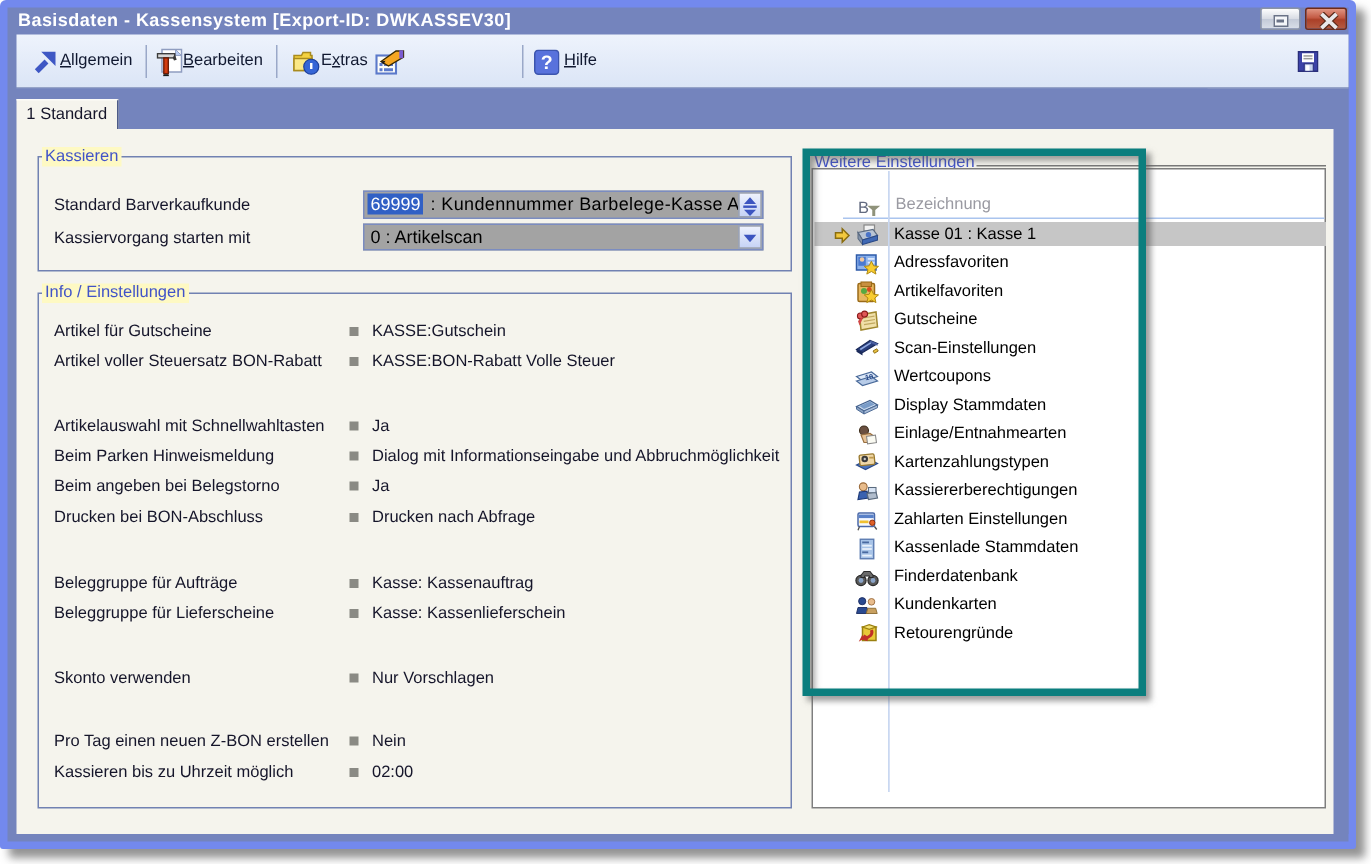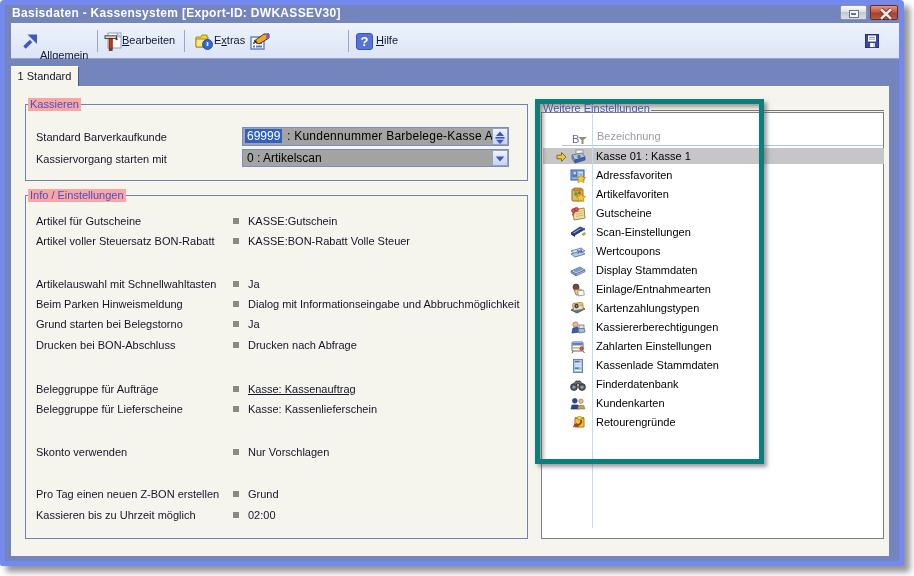--- a/index.html
+++ b/index.html
@@ -29,21 +29,21 @@
     background:linear-gradient(#eef3fc,#dbe5f6); border-bottom:1px solid #96a4c8; }
   .tb-item { position:absolute; top:0; height:35px; font-size:11px; color:#101830; }
   .tb-sep { position:absolute; top:7px; width:1px; height:22px; background:#9aa8c8; }
   .tabband { position:absolute; left:0; top:36px; width:794px; height:27px;
     background:#7484bd; }
   .tab { position:absolute; left:0px; top:7px; width:68px; height:20px;
     background:#f5f4ed; border-top:1px solid #fdfcf8; border-right:1px solid #4d5b88;
     font-size:11px; color:#15152a; text-align:center; line-height:19px; }
   .main { position:absolute; left:0; top:63px; width:878px; height:470px; background:#f5f4ed; }
   .group { position:absolute; border:1px solid #7181b2; }
-  .gcap { position:absolute; top:-7px; left:2px; background:#fca5a5; padding:0 2px;
+  .gcap { position:absolute; top:-7px; left:2px; background:#fef9c3; padding:0 2px;
     font-size:11px; color:#4153c8; line-height:13px; }
   .lbl { position:absolute; font-size:11px; color:#15152a; white-space:nowrap; }
   .val { position:absolute; font-size:11px; color:#15152a; white-space:nowrap; }
   .bullet { position:absolute; width:6px; height:6px; background:#8a8a84; }
   .field { position:absolute; background:#a3a3a3; border:1px solid #7b8cc0; }
   .ftext { position:absolute; font-size:12px; color:#000; line-height:17px; white-space:nowrap; }
   .fbtn { position:absolute; right:0; top:0; bottom:0; width:16px;
     background:linear-gradient(#eef2fd,#c6d3f5); border:1px solid #9aa2b4; }
   .sel { background:#3160c5; color:#fff; padding:0 2px; }
   .list { position:absolute; background:#ffffff; border:1px solid #7e7e7e; }
@@ -68,21 +68,21 @@
         <path d="M2 1.2 L12 10.8 M12 1.2 L2 10.8" stroke="#5a2a1a" stroke-width="4.2"></path>
         <path d="M2 1.2 L12 10.8 M12 1.2 L2 10.8" stroke="#e8e8ea" stroke-width="2.6"></path>
       </svg>
     </div>
  <div class="content">
   <div class="toolbar">
     <svg class="abs" style="left:11px; top:10px;" width="17" height="16" viewBox="0 0 17 16">
       <path d="M2.5 14.5 L9 8" stroke="#3e57c4" stroke-width="3.6" fill="none"></path>
       <path d="M5.5 1.5 L15 1.5 L15 11 Z" fill="#3e57c4"></path>
     </svg>
-    <div class="tb-item" style="left:29px; line-height:35px;margin-top:15px;"><span style="text-decoration:underline">A</span>llgemein</div>
+    <div class="tb-item" style="left:29px; line-height:35px;"><span style="text-decoration:underline">A</span>llgemein</div>
     <div class="tb-sep" style="left:86px;"></div>
     <svg class="abs" style="left:93px; top:9px;" width="19" height="19" viewBox="0 0 19 19">
       <rect x="4" y="1" width="13" height="15" fill="#ffffff" stroke="#8f9dc0" stroke-width="1"></rect>
       <path d="M13 1 L17 5 L13 5 Z" fill="#b9ccf2" stroke="#8f9dc0" stroke-width="0.6"></path>
       <rect x="1" y="3.8" width="11.5" height="2.8" fill="#d8d8d8" stroke="#3a3a3a" stroke-width="0.9"></rect>
       <path d="M12.5 4 L13.8 7.8 L12 8.3 L11.2 6.5" fill="#3a3a3a"></path>
       <rect x="5.2" y="6.6" width="3" height="10.5" fill="#d33c10" stroke="#6a1a04" stroke-width="0.9"></rect>
       <path d="M5.2 17.5 L8.2 17.5 L8.8 18.8 L4.6 18.8 Z" fill="#1a1a1a"></path>
     </svg>
     <div class="tb-item" style="left:111px; line-height:35px;"><span style="text-decoration:underline">B</span>earbeiten</div>
@@ -150,21 +150,21 @@
   </div>
 
   <div class="group" style="left:14px; top:172px; width:503px; height:344px;">
     <div class="gcap">Info / Einstellungen</div>
   </div>
 
   <div class="lbl" style="left:25px; top:192px;">Artikel für Gutscheine</div>
   <div class="lbl" style="left:25px; top:212px;">Artikel voller Steuersatz BON-Rabatt</div>
   <div class="lbl" style="left:25px; top:255px;">Artikelauswahl mit Schnellwahltasten</div>
   <div class="lbl" style="left:25px; top:275px;">Beim Parken Hinweismeldung</div>
-  <div class="lbl" style="left:25px; top:295px;">Grund starten bei Belegstorno</div>
+  <div class="lbl" style="left:25px; top:295px;">Beim angeben bei Belegstorno</div>
   <div class="lbl" style="left:25px; top:316px;">Drucken bei BON-Abschluss</div>
   <div class="lbl" style="left:25px; top:360px;">Beleggruppe für Aufträge</div>
   <div class="lbl" style="left:25px; top:380px;">Beleggruppe für Lieferscheine</div>
   <div class="lbl" style="left:25px; top:423px;">Skonto verwenden</div>
   <div class="lbl" style="left:25px; top:465px;">Pro Tag einen neuen Z-BON erstellen</div>
   <div class="lbl" style="left:25px; top:486px;">Kassieren bis zu Uhrzeit möglich</div>
   <div class="bullet" style="left:222px; top:195px;"></div>
   <div class="bullet" style="left:222px; top:215px;"></div>
   <div class="bullet" style="left:222px; top:258px;"></div>
   <div class="bullet" style="left:222px; top:278px;"></div>
@@ -174,24 +174,24 @@
   <div class="bullet" style="left:222px; top:383px;"></div>
   <div class="bullet" style="left:222px; top:426px;"></div>
   <div class="bullet" style="left:222px; top:468px;"></div>
   <div class="bullet" style="left:222px; top:489px;"></div>
   <div class="val" style="left:237px; top:192px;">KASSE:Gutschein</div>
   <div class="val" style="left:237px; top:212px;">KASSE:BON-Rabatt Volle Steuer</div>
   <div class="val" style="left:237px; top:255px;">Ja</div>
   <div class="val" style="left:237px; top:275px;">Dialog mit Informationseingabe und Abbruchmöglichkeit</div>
   <div class="val" style="left:237px; top:295px;">Ja</div>
   <div class="val" style="left:237px; top:316px;">Drucken nach Abfrage</div>
-  <div class="val" style="left:237px; top:360px;text-decoration:underline;">Kasse: Kassenauftrag</div>
+  <div class="val" style="left:237px; top:360px;">Kasse: Kassenauftrag</div>
   <div class="val" style="left:237px; top:380px;">Kasse: Kassenlieferschein</div>
   <div class="val" style="left:237px; top:423px;">Nur Vorschlagen</div>
-  <div class="val" style="left:237px; top:465px;">Grund</div>
+  <div class="val" style="left:237px; top:465px;">Nein</div>
   <div class="val" style="left:237px; top:486px;">02:00</div>
 
   <div class="gcap" style="position:absolute; left:530px; top:79px; background:transparent;">Weitere Einstellungen</div>
   <div class="abs" style="left:640px; top:87px; width:233px; height:1px; background:#787878;"></div>
   <div class="list" style="left:530px; top:89px; width:343px; height:427px;">
     <div class="abs" style="left:50px; top:1px; width:1px; height:414px; background:#c9d8f1;"></div>
     <div class="abs" style="left:20px; top:32px; width:321px; height:1px; background:#aac4ee;"></div>
     <div class="abs" style="left:30px; top:20px; font-size:11px; color:#636b80;">B</div>
     <svg class="abs" style="left:36px; top:24px;" width="9" height="8">
           <path d="M0 0 L9 0 L5.5 3 L5.5 7 L3.5 7 L3.5 3 Z" fill="#8f927a"></path>

